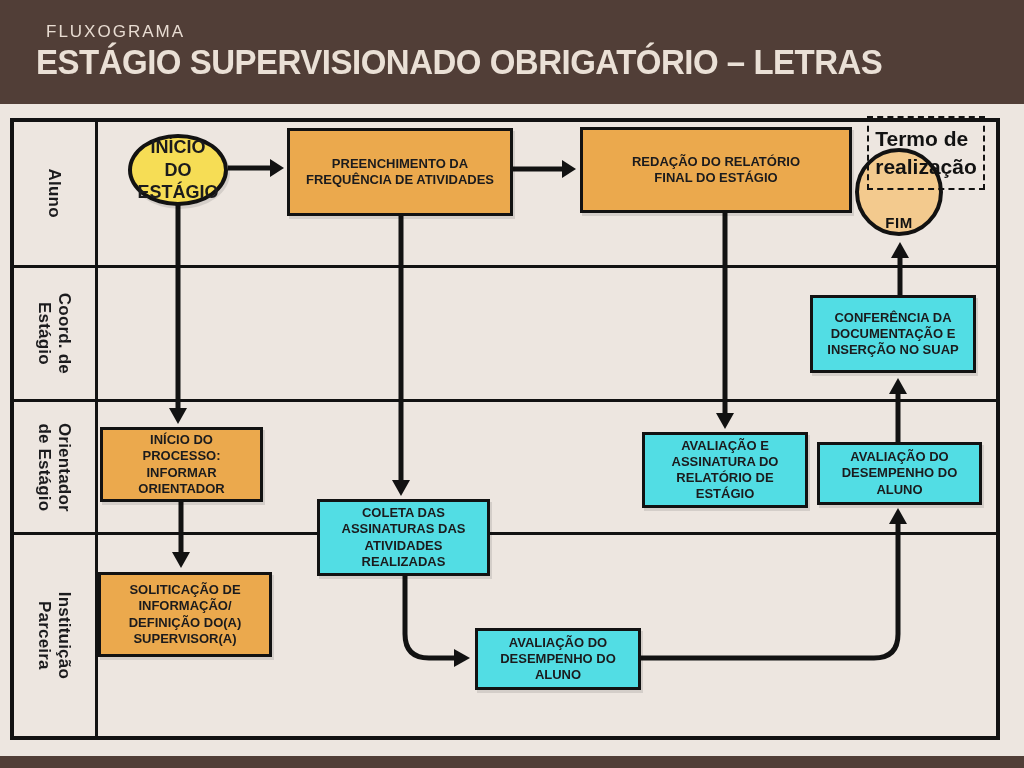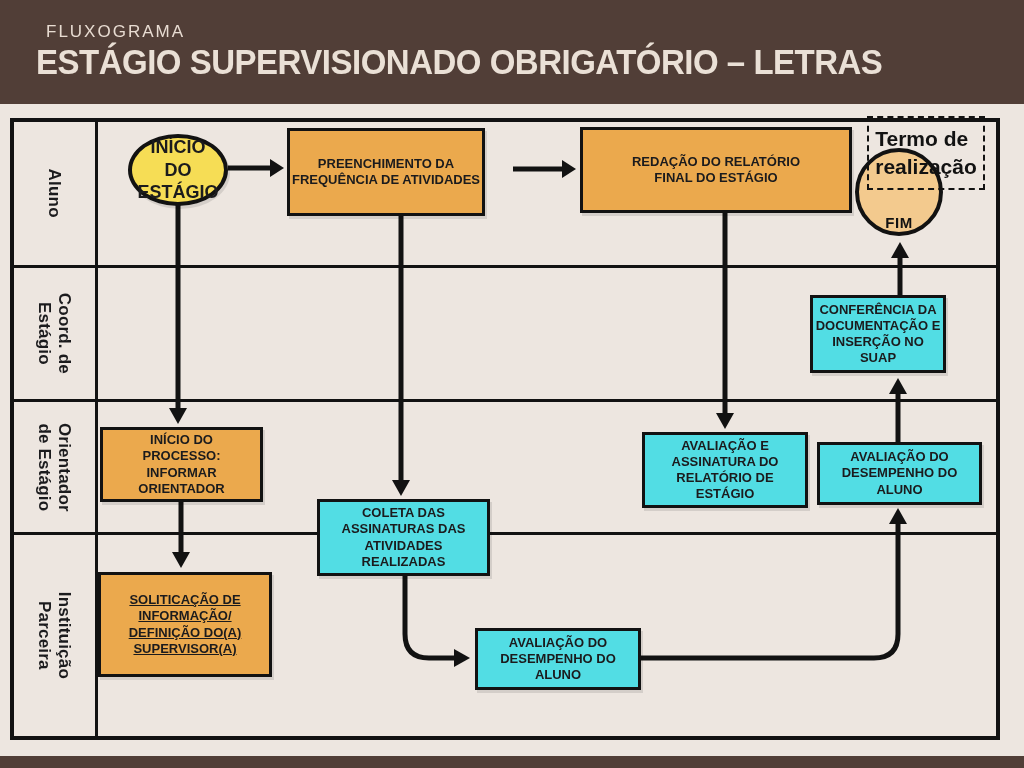--- a/index.html
+++ b/index.html
@@ -55,28 +55,28 @@
     border:3px solid #121212; white-space:pre-line;
     box-shadow:2px 3px 0 rgba(0,0,0,0.10);
   }
   .orange { background:#EBA94D; }
   .cyan   { background:#52DDE4; }
 
   .n-start {
     left:128px; top:134px; width:100px; height:72px; background:#F6DD55;
     border-radius:50%; border-width:4px; font-size:18px;
   }
-  .n-preenchimento { left:287px; top:128px; width:198px; height:88px; }
+  .n-preenchimento { left:287px; top:128px; width:226px; height:88px; }
   .n-redacao       { left:580px; top:127px; width:272px; height:86px; }
-  .n-conferencia   { left:810px; top:295px; width:136px; height:78px; }
+  .n-conferencia   { left:810px; top:295px; width:166px; height:78px; }
   .n-aval-orient   { left:817px; top:442px; width:165px; height:63px; }
   .n-aval-assin    { left:642px; top:432px; width:166px; height:76px; }
   .n-inicio-proc   { left:100px; top:427px; width:163px; height:75px; }
   .n-coleta        { left:317px; top:499px; width:173px; height:77px; }
-  .n-solicitacao   { left:98px;  top:572px; width:174px; height:105px;text-decoration:underline; }
+  .n-solicitacao   { left:98px;  top:572px; width:174px; height:85px; }
   .n-aval-inst     { left:475px; top:628px; width:166px; height:62px; }
 
   .n-fim-circle {
     position:absolute; left:855px; top:148px; width:88px; height:88px;
     background:#F3CA8E; border:4px solid #121212; border-radius:50%;
   }
   .n-termo {
     position:absolute; left:867px; top:116px; width:118px; height:74px;
     border:2px dashed #121212; display:flex; align-items:center; justify-content:center;
     font-weight:800; font-size:21px; line-height:1.35; color:#121212;

